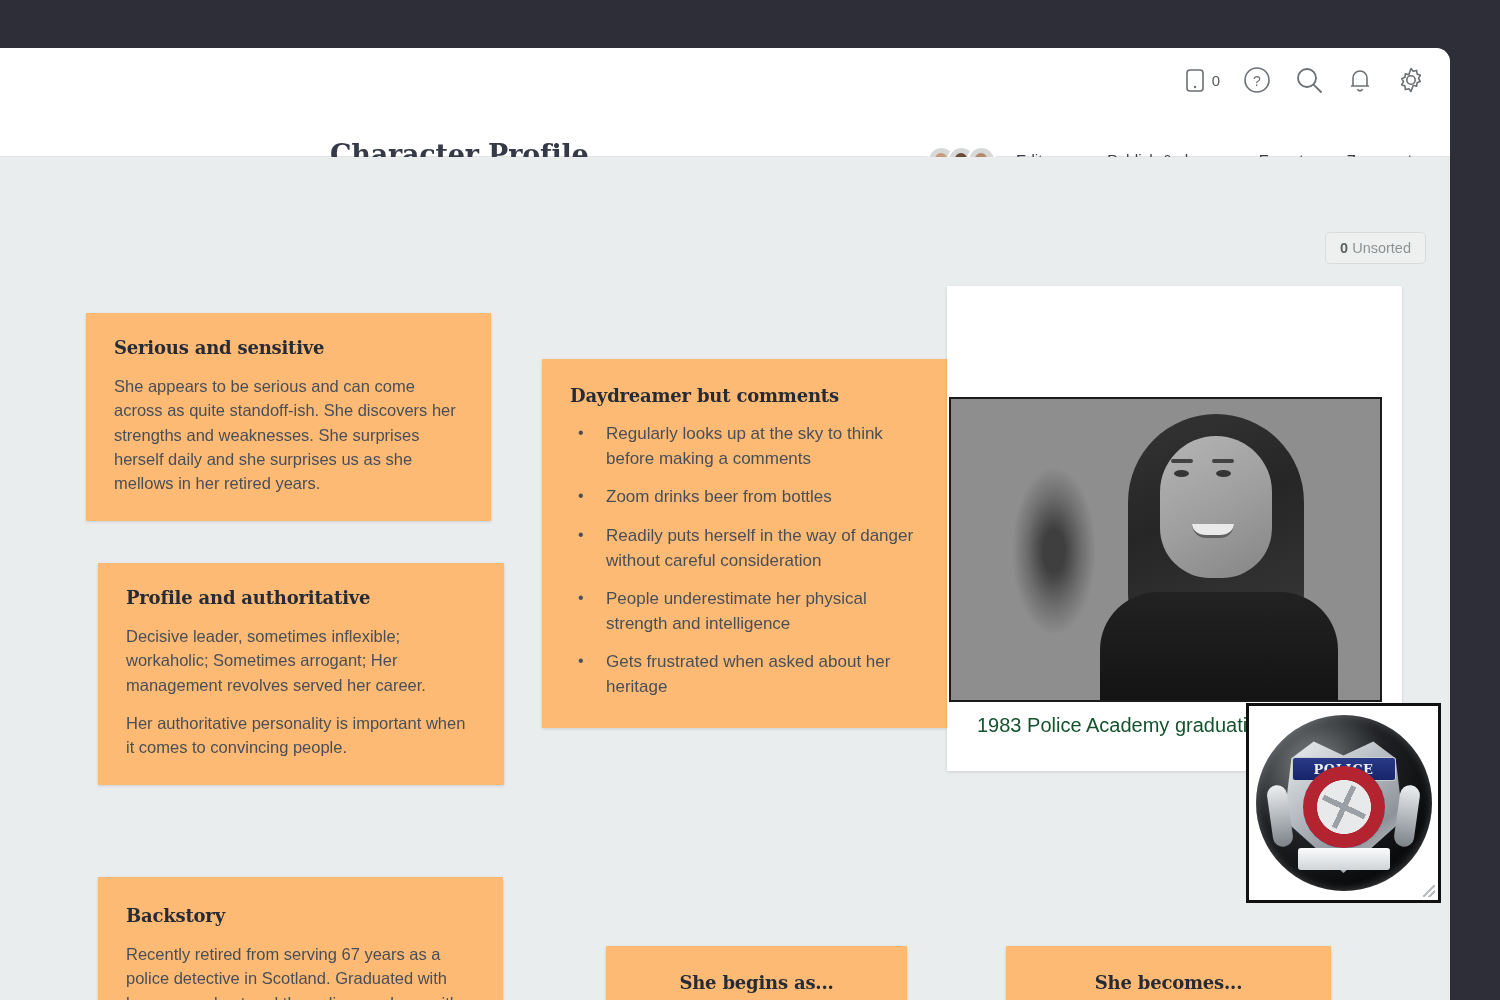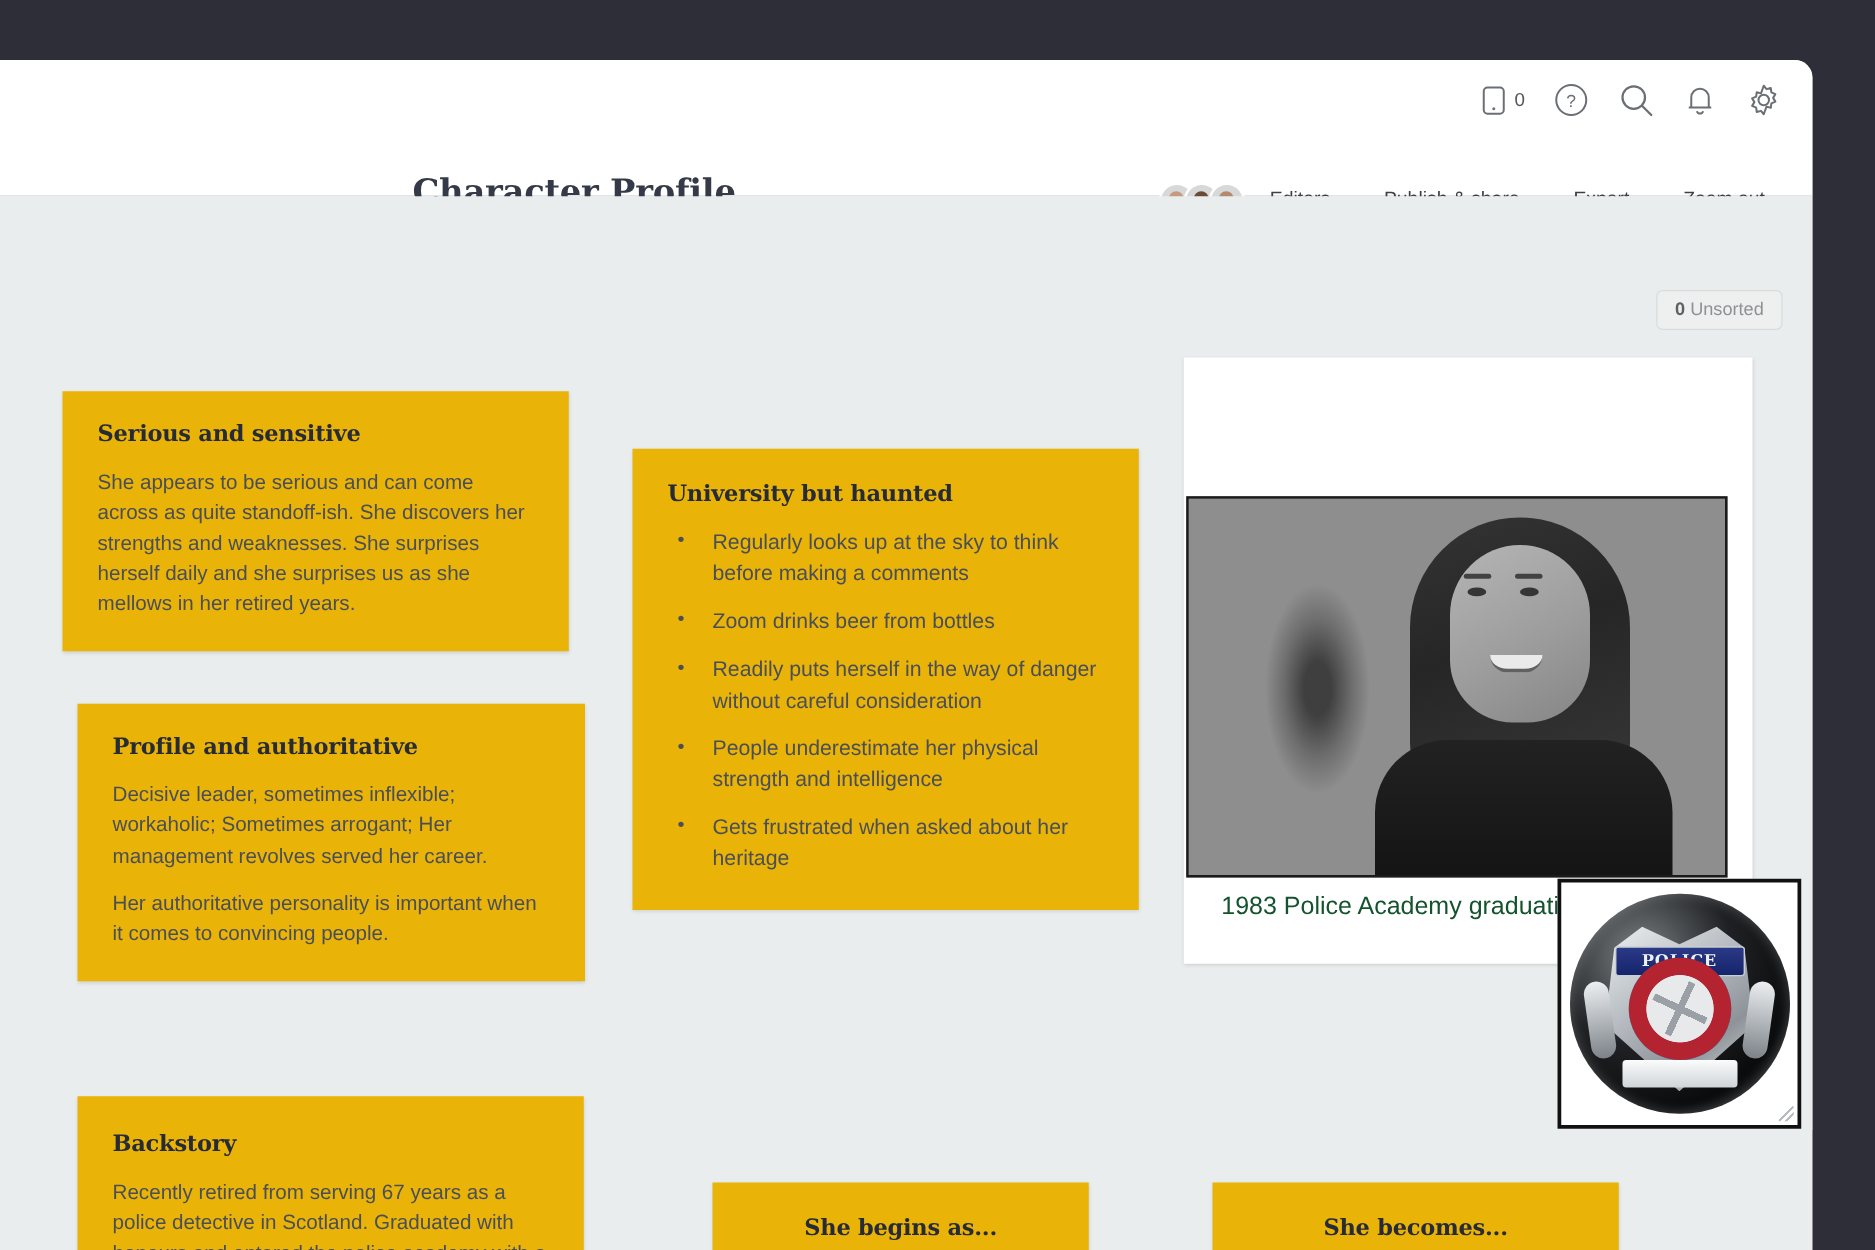--- a/index.html
+++ b/index.html
@@ -166,23 +166,24 @@
     border-radius: 5px;
     background: #eef0f0;
     font-size: 14.5px;
     color: #8d9294;
   }
   .unsorted-badge b { color: #5c6163; font-weight: bold; }
 
   
   .card {
     position: absolute;
-    background: #eab308;
+    background: #fdba74;
     box-shadow: 0 1px 3px rgba(0,0,0,0.13);
     padding: 24px 28px 26px 28px;
+    margin-left: 36px;
   }
   .card h3 {
     font-family: "DejaVu Serif", "Liberation Serif", serif;
     font-weight: bold;
     font-size: 18px;
     color: #262b35;
     margin-bottom: 16px;
     letter-spacing: -0.2px;
   }
   .card p {
@@ -505,21 +506,21 @@
         <p>She appears to be serious and can come across as quite standoff-ish. She discovers her strengths and weaknesses. She surprises herself daily and she surprises us as she mellows in her retired years.</p>
       </div>
 
       <div class="card" id="card-athletic">
         <h3>Profile and authoritative</h3>
         <p>Decisive leader, sometimes inflexible; workaholic; Sometimes arrogant; Her management revolves served her career.</p>
         <p>Her authoritative personality is important when it comes to convincing people.</p>
       </div>
 
       <div class="card" id="card-daydream">
-        <h3>University but haunted</h3>
+        <h3>Daydreamer but comments</h3>
         <ul>
           <li>Regularly looks up at the sky to think before making a comments</li>
           <li>Zoom drinks beer from bottles</li>
           <li>Readily puts herself in the way of danger without careful consideration</li>
           <li>People underestimate her physical strength and intelligence</li>
           <li>Gets frustrated when asked about her heritage</li>
         </ul>
       </div>
 
       <div class="card" id="card-backstory">

